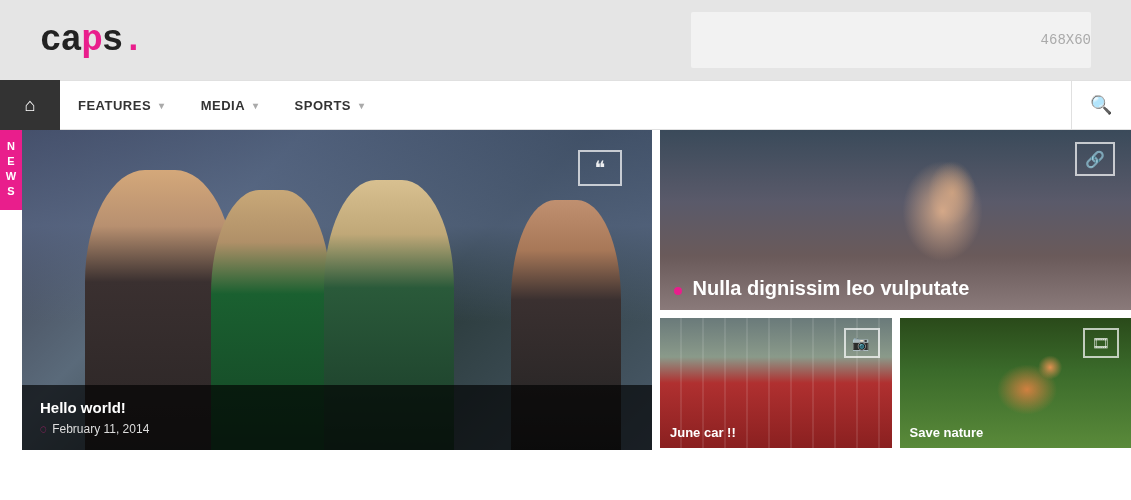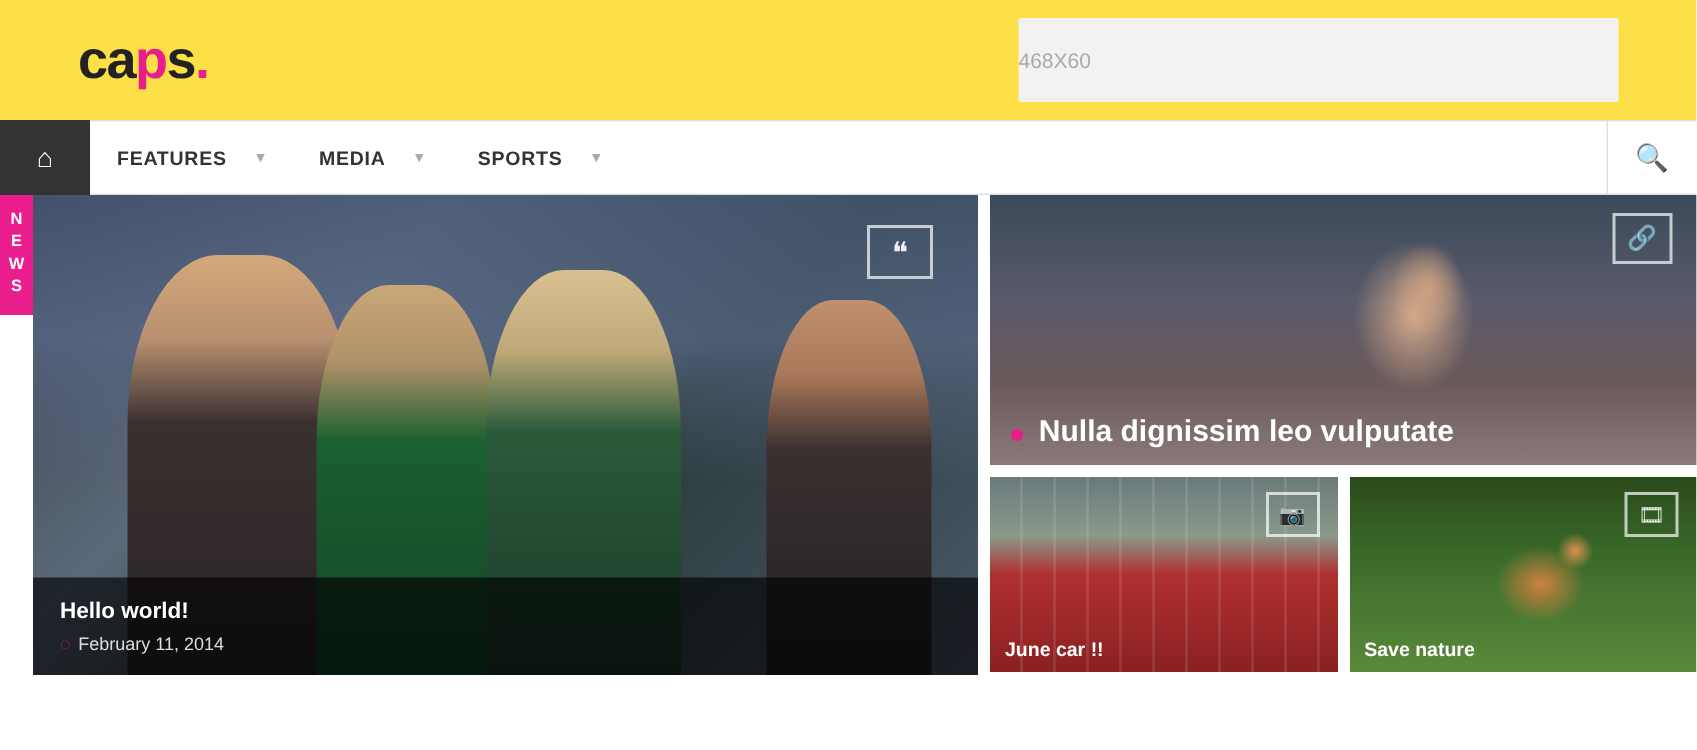--- a/index.html
+++ b/index.html
@@ -3,40 +3,41 @@
   <meta charset="utf-8">
   <style>
     * { margin: 0; padding: 0; box-sizing: border-box; }
     body { font-family: Arial, sans-serif; background: #fff; width: 1131px; overflow-x: hidden; }
 
     
     .header {
       display: flex;
       align-items: center;
       justify-content: space-between;
-      padding: 10px 52px;
-      background: #fde047;
+      padding: 10px 40px;
+      background: #e5e5e5;
       height: 80px;
+      font-family: Liberation Mono, monospace;
     }
     .logo {
       font-size: 36px;
       font-weight: 900;
       color: #222;
       letter-spacing: -1px;
     }
     .logo span.ca { color: #222; }
     .logo span.p { color: #e91e8c; }
     .logo span.s { color: #222; }
     .ad-banner {
       background: #f2f2f2;
       color: #aaa;
       font-size: 14px;
       display: flex;
       align-items: center;
-      justify-content: flex-start;
+      justify-content: flex-end;
       width: 400px;
       height: 56px;
       border-radius: 2px;
     }
 
     
     .navbar {
       display: flex;
       align-items: center;
       border-top: 1px solid #e0e0e0;
@@ -61,21 +62,21 @@
       align-items: center;
       padding: 0 18px;
       height: 50px;
       font-size: 13px;
       font-weight: 600;
       color: #333;
       letter-spacing: 0.5px;
       text-transform: uppercase;
       cursor: pointer;
       border-right: none;
-      gap: 20px;
+      gap: 8px;
       position: relative;
     }
     .chevron { font-size: 10px; color: #aaa; }
     .nav-badge {
       background: #e91e8c;
       color: #fff;
       font-size: 9px;
       font-weight: 700;
       padding: 2px 5px;
       border-radius: 2px;

